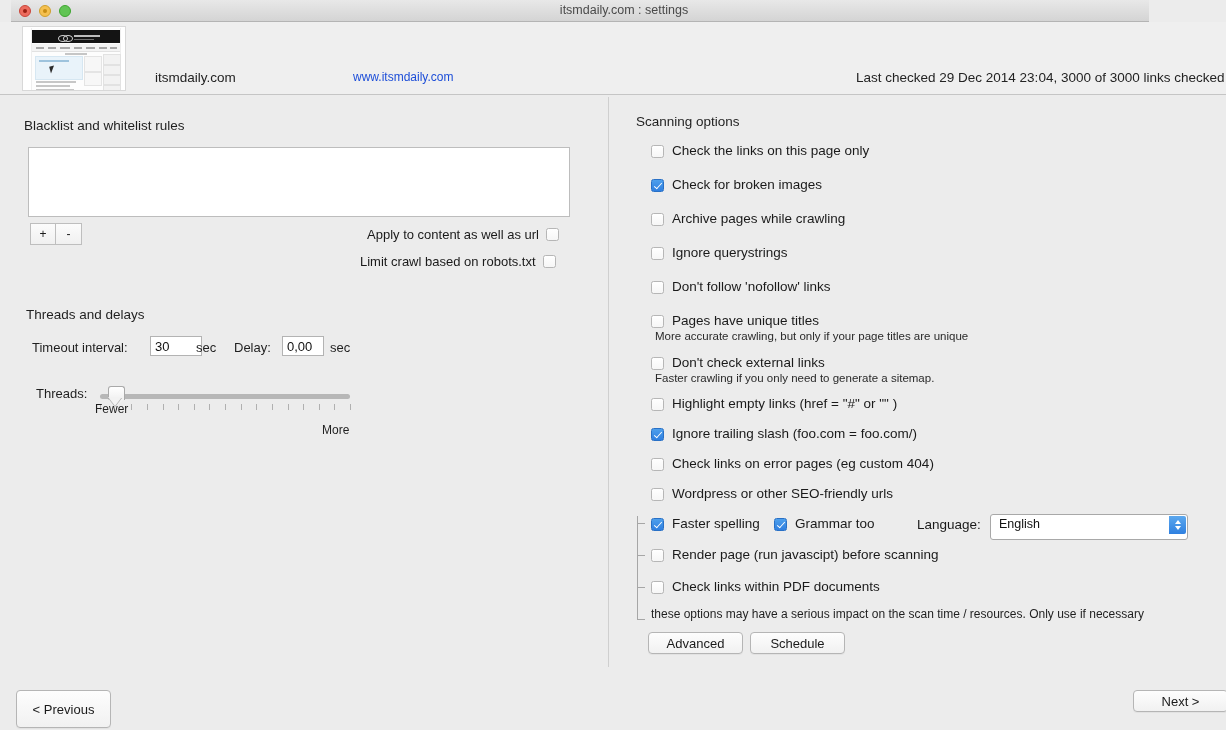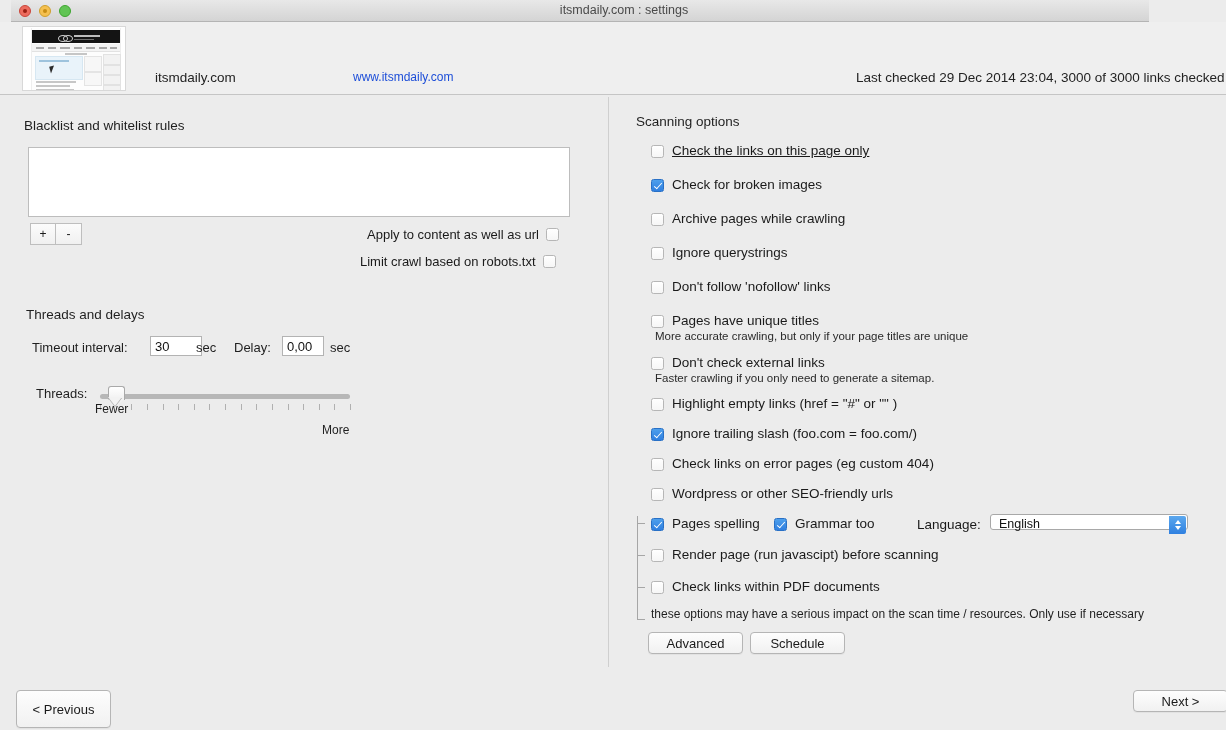--- a/index.html
+++ b/index.html
@@ -385,21 +385,21 @@
   
   .lang-label {
     position: absolute;
     left: 917px; top: 517px;
     font-size: 13.5px;
   }
   .select {
     position: absolute;
     left: 990px; top: 514px;
     width: 198px;
-    height: 16px;
+    height: 26px;
     background: #ffffff;
     border: 1px solid #a8a8a8;
     border-radius: 3px;
     box-sizing: border-box;
     font-size: 12.5px;
     color: #111;
     line-height: 18px;
     padding-left: 8px;
   }
   .stepper {
@@ -555,21 +555,21 @@
     <i style="left: 250px;"></i>
   </div>
 <div class="slider-knob" id="threads-knob" style="left: 108px;"></div>
 <div class="slider-knob-point" id="threads-knob-point" style="left: 108px;"></div>
 <div class="slider-cap" style="left:95px; top:402px;">Fewer</div>
 <div class="slider-cap" style="left:322px; top:423px;">More</div>
 
 <div class="section-title" style="left:636px; top:114px;">Scanning options</div>
 
 <div id="options-host">
-    <div class="opt" style="top: 143px; text-decoration: underline;">
+    <div class="opt" style="top: 143px;">
       <span class="cb off"></span>
       <span>Check the links on this page only</span>
     </div>
     <div class="opt" style="top: 177px;">
       <span class="cb on"></span>
       <span>Check for broken images</span>
     </div>
     <div class="opt" style="top: 211px;">
       <span class="cb off"></span>
       <span>Archive pages while crawling</span>
@@ -612,21 +612,21 @@
 
 <div class="bracket">
   <i style="top:7px"></i>
     <i style="top:39px"></i>
     <i style="top:71px"></i>
     <i style="top:103px"></i>
 </div>
 
 <div class="opt" style="top:516px;">
   <span class="cb on"></span>
-  <span>Pages spelling</span>
+  <span>Faster spelling</span>
 </div>
 <div class="opt" style="left:774px; top:516px;">
   <span class="cb on"></span>
   <span>Grammar too</span>
 </div>
 <div class="lang-label">Language:</div>
 <div class="select">
   <span>English</span>
   <span class="stepper">
     <span class="up"></span>

